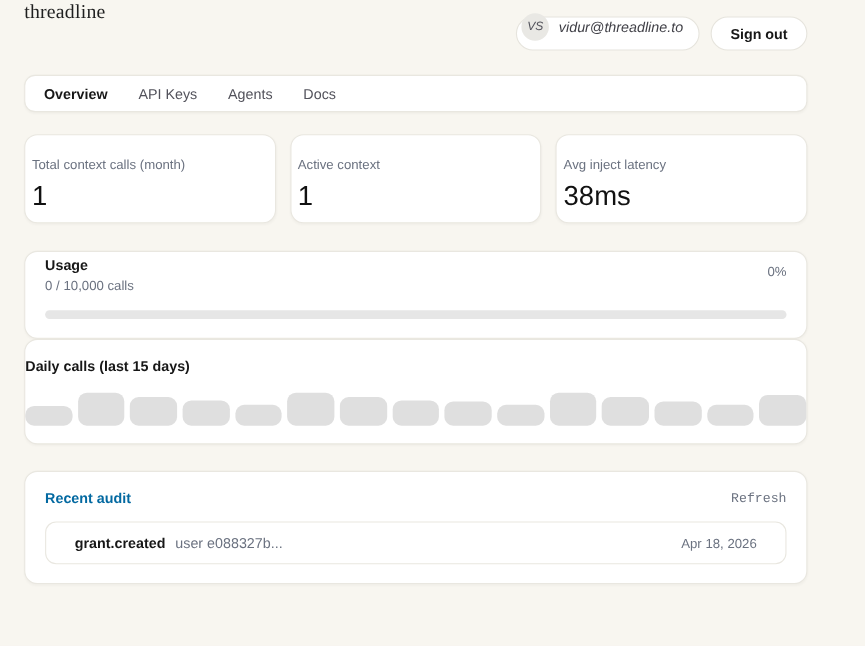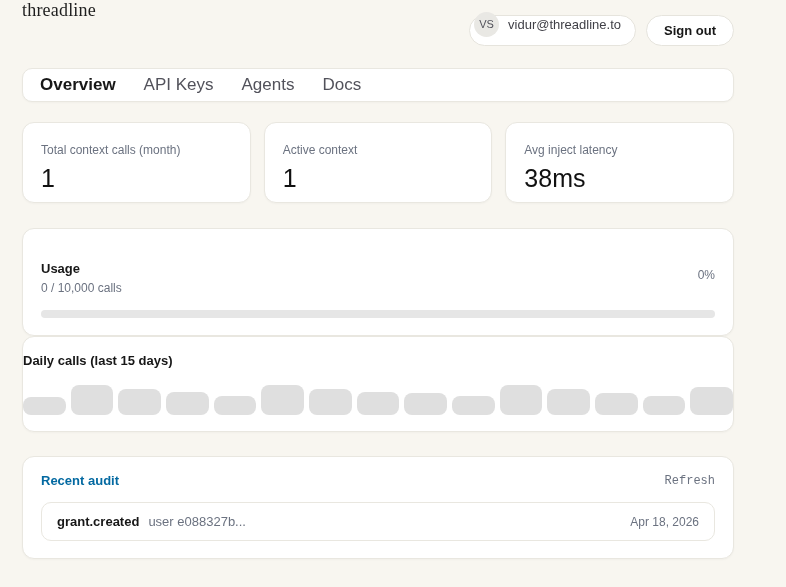--- a/index.html
+++ b/index.html
@@ -25,21 +25,21 @@
     letter-spacing: 0.2px;
   }
   .header-right { display: flex; align-items: center; gap: 10px; }
   .pill {
     background: #ffffff;
     border: 1px solid #e6e4dd;
     border-radius: 999px;
     display: flex;
     align-items: center;
   }
-  .user-pill { padding: 3px 14px 15px 4px; gap: 9px; height: 31px; }
+  .user-pill { padding: 3px 14px 15px 4px; gap: 9px; height: 31px; font-style: italic; }
   .avatar {
     width: 25px; height: 25px;
     border-radius: 50%;
     background: #e9e8e4;
     display: flex; align-items: center; justify-content: center;
     font-size: 11px; color: #52525b;
   }
   .user-email { font-size: 13px; color: #3f3f46; }
   .signout-btn {
     padding: 0 17px; height: 31px;
@@ -59,36 +59,36 @@
   
   .nav {
     margin-top: 8px;
     height: 34px;
     display: flex;
     align-items: center;
     gap: 28px;
     padding: 0 17px;
     border-radius: 10px;
   }
-  .nav-tab { font-size: 17px; color: #52525b; cursor: pointer; }
+  .nav-tab { font-size: 13px; color: #52525b; cursor: pointer; }
   .nav-tab.active { color: #171717; font-weight: 600; }
 
   
   .stats-row {
     margin-top: 20px;
     display: grid;
     grid-template-columns: 1fr 1fr 1fr;
     gap: 13px;
   }
-  .stat-card { padding: 20px 18px 18px; height: 81px; }
+  .stat-card { padding: 20px 6px 18px; height: 81px; }
   .stat-label { font-size: 12px; color: #6b7280; }
   .stat-value { margin-top: 7px; font-size: 25px; font-weight: 500; color: #111111; }
 
   
-  .usage-card { margin-top: 25px; padding: 32px 18px 17px; }
+  .usage-card { margin-top: 25px; padding: 4px 18px 17px; }
   .usage-top { display: flex; justify-content: space-between; align-items: flex-start; }
   .usage-title { font-size: 13px; font-weight: 600; color: #171717; }
   .usage-sub { margin-top: 5px; font-size: 12px; color: #6b7280; }
   .usage-pct { font-size: 12px; color: #6b7280; margin-top: 7px; }
   .progress-track {
     margin-top: 15px;
     height: 8px;
     background: #e6e6e6;
     border-radius: 4px;
     overflow: hidden;
@@ -112,21 +112,21 @@
   .audit-top { display: flex; justify-content: space-between; align-items: center; }
   .audit-title { font-size: 13px; font-weight: 600; color: #0369a1; }
   .refresh-btn {
     font-size: 12px; color: #6b7280; background: none; border: none;
     cursor: pointer; font-family: Liberation Mono, monospace;
   }
   .audit-row {
     margin-top: 14px;
     border: 1px solid #e9e7e0;
     border-radius: 10px;
-    padding: 11px 15px;
+    padding: 11px 26px;
     display: flex;
     align-items: center;
     justify-content: space-between;
   }
   .audit-left { display: flex; align-items: center; gap: 9px; }
   .audit-event { font-size: 13px; font-weight: 600; color: #171717; }
   .audit-detail { font-size: 13px; color: #6b7280; }
   .audit-date { font-size: 12px; color: #6b7280; }
 </style>
 </head>

